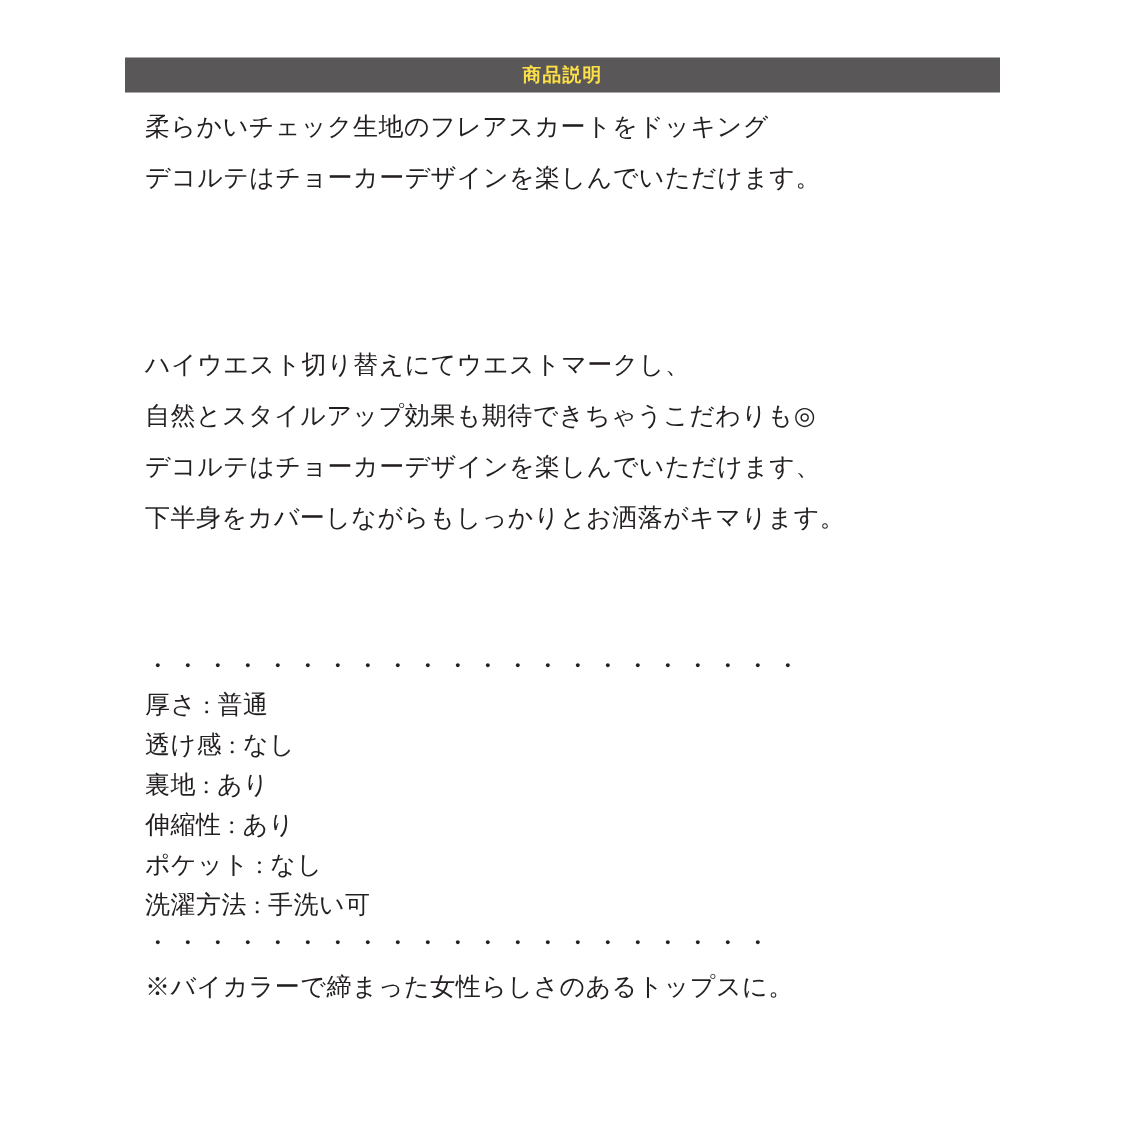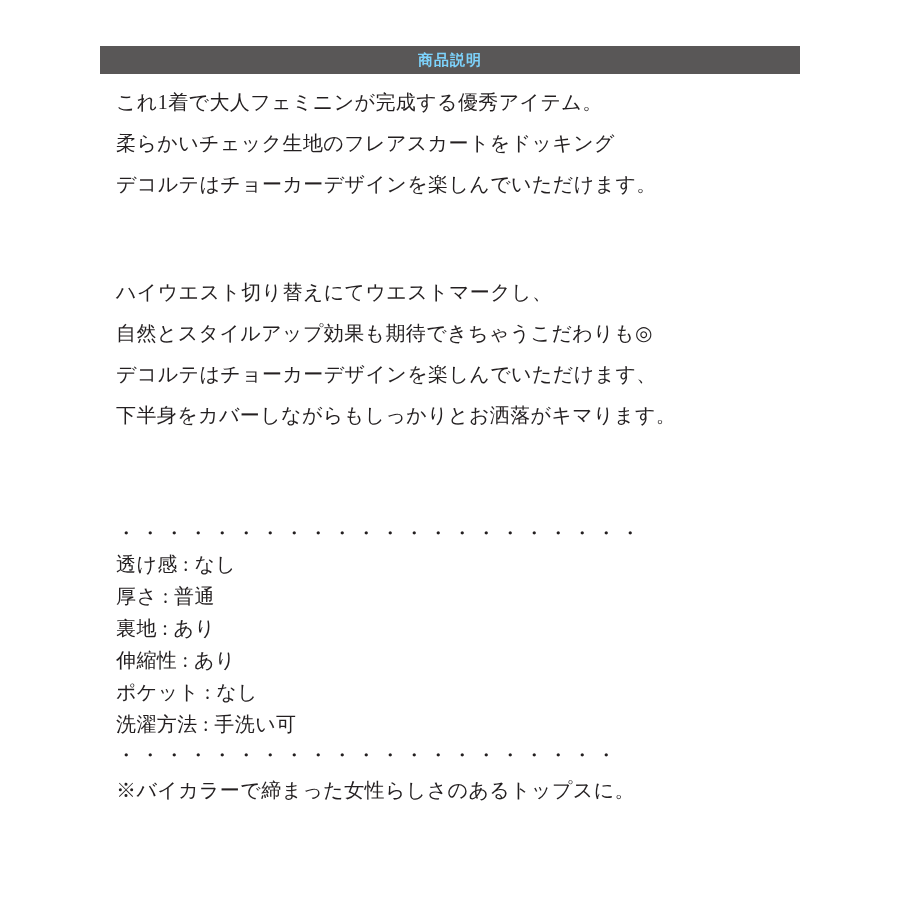--- a/index.html
+++ b/index.html
@@ -19,21 +19,21 @@
     width: 900px;
     height: 900px;
     box-sizing: border-box;
   }
   .section-header {
     position: absolute;
     left: 100px;
     width: 700px;
     height: 28px;
     background: #595757;
-    color: #7dd3fc;
+    color: #fde047;
     font-family: "Liberation Sans", "DejaVu Sans", sans-serif;
     font-size: 15px;
     font-weight: bold;
     letter-spacing: 1px;
     display: flex;
     align-items: center;
     justify-content: center;
     box-sizing: border-box;
   }
   #desc-header { top: 46px; }
@@ -82,37 +82,36 @@
 </head>
 <body>
 
 <div class="page">
 
   <div class="section-header" id="desc-header">
     <span>商品説明</span>
   </div>
 
   <div class="body-block" id="desc-para-1">
-    <div class="line">これ1着で大人フェミニンが完成する優秀アイテム。</div>
     <div class="line">柔らかいチェック生地のフレアスカートをドッキング</div>
     <div class="line">デコルテはチョーカーデザインを楽しんでいただけます。</div>
   </div>
 
   <div class="body-block" id="desc-para-2">
     <div class="line">ハイウエスト切り替えにてウエストマークし、</div>
     <div class="line">自然とスタイルアップ効果も期待できちゃうこだわりも◎</div>
     <div class="line">デコルテはチョーカーデザインを楽しんでいただけます、</div>
     <div class="line">下半身をカバーしながらもしっかりとお洒落がキマります。</div>
   </div>
 
 
   <div class="material-block">
     <div class="dots">・・・・・・・・・・・・・・・・・・・・・・</div>
+    <div class="row">厚さ : 普通</div>
     <div class="row">透け感 : なし</div>
-    <div class="row">厚さ : 普通</div>
     <div class="row">裏地 : あり</div>
     <div class="row">伸縮性 : あり</div>
     <div class="row">ポケット : なし</div>
     <div class="row">洗濯方法 : 手洗い可</div>
     <div class="dots">・・・・・・・・・・・・・・・・・・・・・</div>
     <div class="note">※バイカラーで締まった女性らしさのあるトップスに。</div>
   </div>
 
 </div>
 

